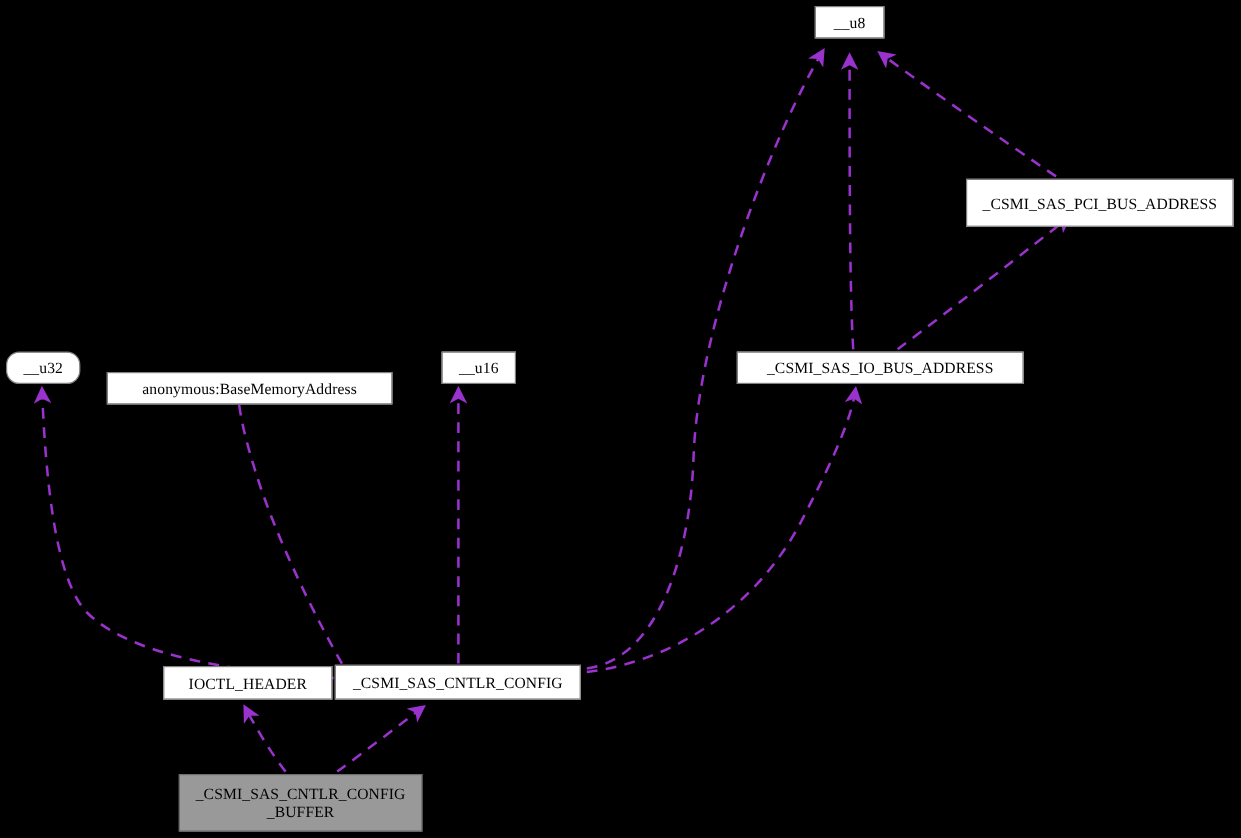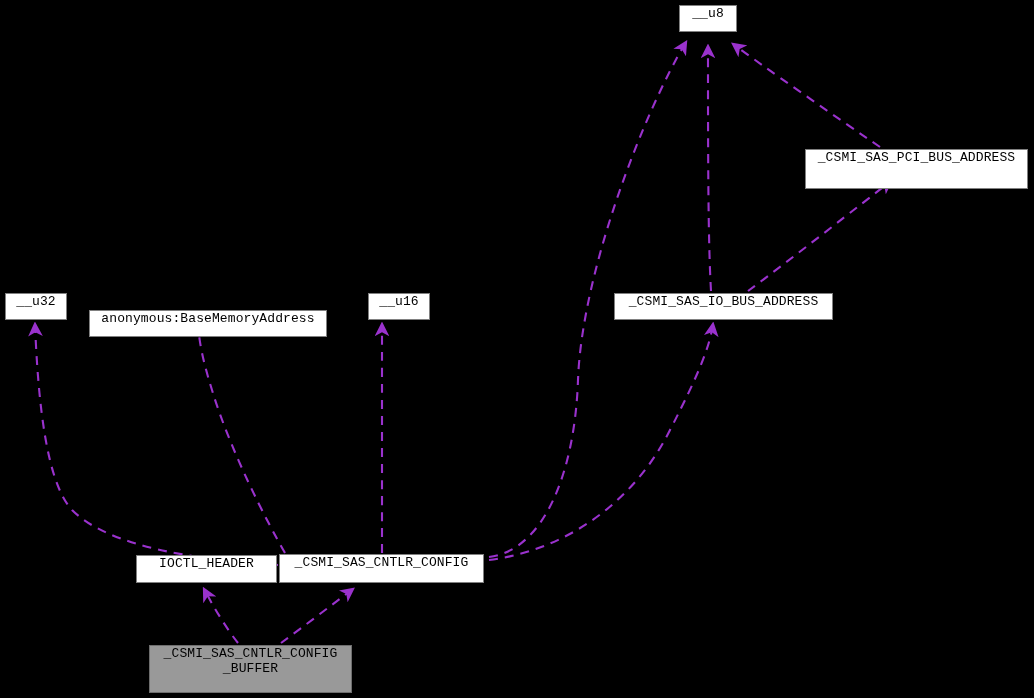--- a/index.html
+++ b/index.html
@@ -22,29 +22,29 @@
     width: 1034px;
     height: 698px;
     display: block;
   }
   .node-box {
     position: absolute;
     box-sizing: border-box;
     background: #ffffff;
     border: 1px solid #808080;
     display: flex;
-    align-items: flex-start;
+    align-items: center;
     justify-content: center;
     text-align: center;
     color: #000000;
     font-size: 13px;
     line-height: 15px;
     letter-spacing: 0.1px;
     white-space: pre-line;
-    font-family: Liberation Mono, monospace;
+    font-family: Liberation Serif, serif;
   }
   .node-box.highlight {
     background: #999999;
     border: 1px solid #6e6e6e;
   }
   .edge-path {
     fill: none;
     stroke: #9a32cd;
     stroke-width: 2.1;
     stroke-dasharray: 9,7;
@@ -73,22 +73,22 @@
         <path class="edge-path" d="M 278,565 C 200,560 110,548 72,510 C 46,482 38,400 35,324" marker-end="url(#ah)"></path>
         <path class="edge-path" d="M 285,553 C 266,520 230,450 212,390 C 202,358 199,340 198,324" marker-end="url(#ah)"></path>
         <path class="edge-path" d="M 382,553 C 382,490 382,390 382,324" marker-end="url(#ah)"></path>
         <path class="edge-path" d="M 238,643 C 226,628 213,606 204,589" marker-end="url(#ah)"></path>
         <path class="edge-path" d="M 281,643 C 303,627 333,604 353,589" marker-end="url(#ah)"></path>
       </g>
   </svg>
   <div id="node-group">
       <div class="node-box" style="left: 679px; top: 5px; width: 58px; height: 27px;"><span>__u8</span></div>
       <div class="node-box" style="left: 805px; top: 149px; width: 223px; height: 40px;"><span>_CSMI_SAS_PCI_BUS_ADDRESS</span></div>
-      <div class="node-box" style="left: 614px; top: 293px; width: 219px; height: 27px;"><span>_CSMI_SAS_IO_BUS_ADDRESS</span></div>
-      <div class="node-box" style="left: 5px; top: 293px; width: 62px; height: 27px;"><span>__u32</span></div>
+      <div class="node-box" style="left: 614px; top: 293px; width: 239px; height: 27px;"><span>_CSMI_SAS_IO_BUS_ADDRESS</span></div>
+      <div class="node-box" style="left: 5px; top: 293px; width: 62px; height: 27px; border-radius: 11px;"><span>__u32</span></div>
       <div class="node-box" style="left: 89px; top: 310px; width: 238px; height: 27px;"><span>anonymous:BaseMemoryAddress</span></div>
       <div class="node-box" style="left: 368px; top: 293px; width: 62px; height: 27px;"><span>__u16</span></div>
       <div class="node-box" style="left: 136px; top: 555px; width: 141px; height: 28px;"><span>IOCTL_HEADER</span></div>
       <div class="node-box" style="left: 279px; top: 554px; width: 205px; height: 29px;"><span>_CSMI_SAS_CNTLR_CONFIG</span></div>
       <div class="node-box highlight" style="left: 149px; top: 645px; width: 203px; height: 48px;"><span>_CSMI_SAS_CNTLR_CONFIG
 _BUFFER</span></div>
     </div>
 </div>
 
 </body></html>

